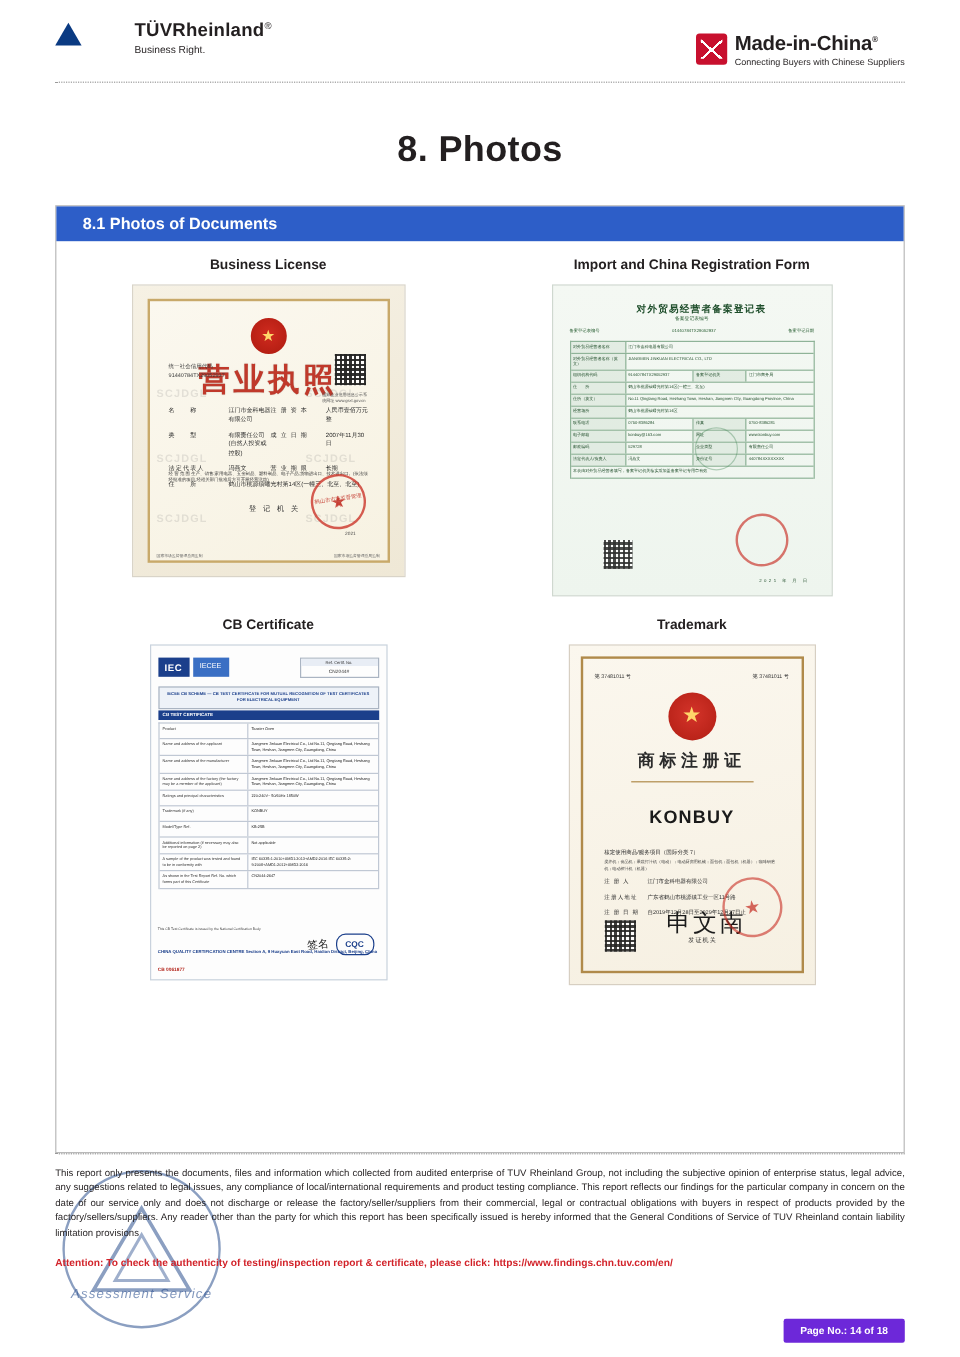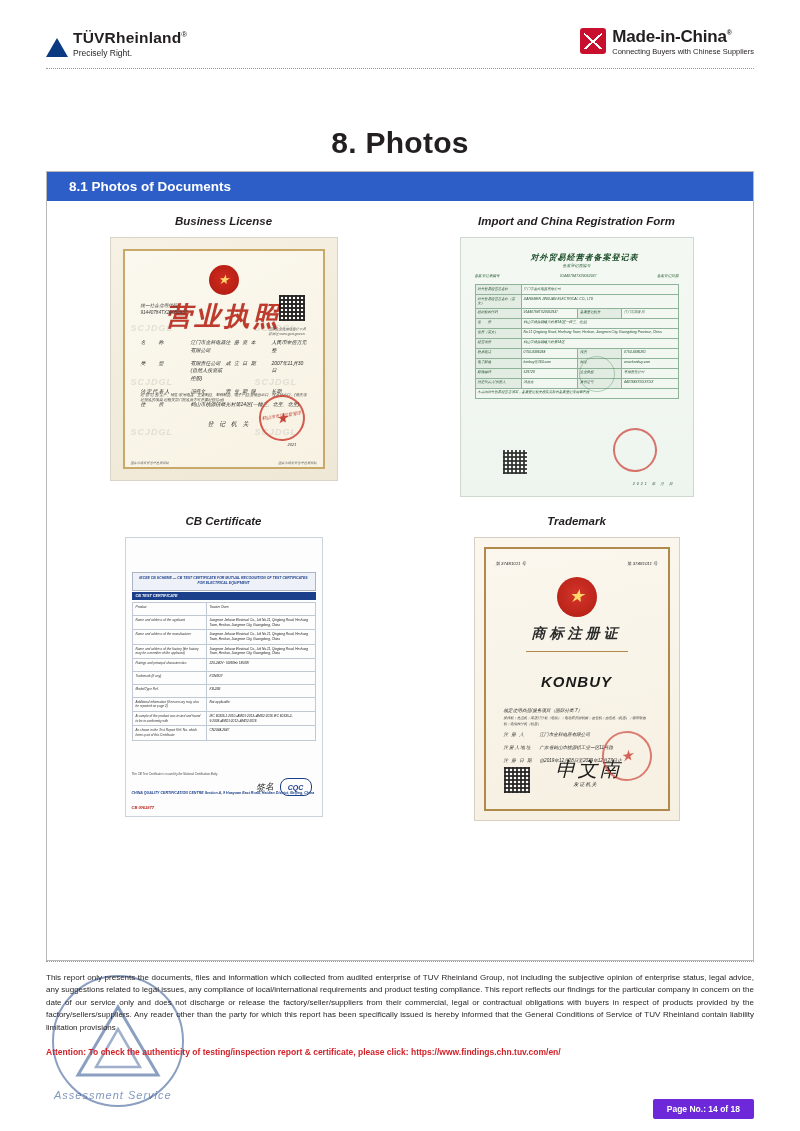--- a/index.html
+++ b/index.html
@@ -19,23 +19,24 @@
   
   .header {
     position: absolute;
     top: 0; left: 0;
     width: 800px;
     height: 70px;
   }
   .tuv-logo {
     position: absolute;
     left: 46px;
-    top: 30px;
-    display: flex;
-    align-items: flex-end;
+    top: 18px;
+    display: flex;
+    align-items: flex-start;
+    gap: 39px;
   }
   .tuv-tri {
     width: 0; height: 0;
     border-left: 11px solid transparent;
     border-right: 11px solid transparent;
     border-bottom: 19px solid #0a3a82;
     margin-right: 5px;
     margin-top: 1px;
   }
   .tuv-text-wrap { line-height: 1; }
@@ -109,21 +110,20 @@
   .page-title {
     position: absolute;
     top: 108px;
     left: 0;
     width: 800px;
     text-align: center;
     font-size: 30px;
     font-weight: 700;
     color: #231f20;
     letter-spacing: .3px;
-    margin-top: 18px;
   }
 
   
   .content-box {
     position: absolute;
     left: 46px;
     top: 171px;
     width: 708px;
     height: 790px;
     border: 1px solid #b9b9b9;
@@ -139,21 +139,20 @@
     display: flex;
     align-items: center;
     padding-left: 22px;
     box-sizing: border-box;
   }
 
   .grid {
     display: flex;
     flex-wrap: wrap;
     padding: 14px 0 0 0;
-    font-style: italic;
   }
   .cell {
     width: 50%;
     box-sizing: border-box;
     text-align: center;
   }
   .cell-caption {
     font-size: 11.5px;
     font-weight: 700;
     color: #231f20;
@@ -700,22 +699,22 @@
     top: 975px;
     width: 128px;
     height: 128px;
     border-radius: 50%;
     border: 2px solid rgba(20,60,130,.55);
     opacity: .9;
   }
   .wm-text {
     position: absolute;
     left: 0; right: 0;
-    bottom: 4px;
-    text-align: left;
+    bottom: 20px;
+    text-align: center;
     font-size: 11px;
     color: rgba(20,60,130,.6);
     font-style: italic;
     letter-spacing: 1px;
   }
 
   .page-badge {
     position: absolute;
     right: 46px;
     bottom: 12px;
@@ -728,21 +727,21 @@
   }
 </style>
 </head>
 <body>
 
 <div class="header">
   <div class="tuv-logo">
     <div class="tuv-tri"></div>
     <div class="tuv-text-wrap">
       <div class="tuv-name"><span class="tuv-bold">TÜV</span><span>Rheinland</span><span class="tuv-reg">®</span></div>
-      <div class="tuv-tag">Precisely Right.</div>
+      <div class="tuv-tag">Business Right.</div>
     </div>
   </div>
 
   <div class="mic-logo">
     <div class="mic-mark"></div>
     <div class="mic-text">
       <div class="mic-title"><span>Made-in-China</span><span class="mic-reg">®</span></div>
       <div class="mic-sub">Connecting Buyers with Chinese Suppliers</div>
     </div>
   </div>
@@ -895,20 +894,28 @@
           <div class="ie-redstamp"></div>
           <div class="ie-date">2021 年 月 日</div>
         </div>
       </div>
     </div>
 
     <div class="cell" style="margin-top:18px;">
       <div class="cell-caption">CB Certificate</div>
       <div class="cell-img-wrap">
         <div class="photo cb">
+          <div class="cb-head">
+            <div class="cb-iec">IEC</div>
+            <div class="cb-iecee">IECEE</div>
+            <div class="cb-refbox">
+              <div class="r1">Ref. Certif. No.</div>
+              <div class="r2">CN2044#</div>
+            </div>
+          </div>
           <div class="cb-band">IECEE CB SCHEME — CB TEST CERTIFICATE FOR MUTUAL RECOGNITION OF TEST CERTIFICATES FOR ELECTRICAL EQUIPMENT</div>
           <div class="cb-sub">CB TEST CERTIFICATE</div>
 
           <div class="cb-rows">
             <div class="cb-tr">
               <div class="cb-k">Product</div>
               <div class="cb-v">Toaster Oven</div>
             </div>
             <div class="cb-tr">
               <div class="cb-k">Name and address of the applicant</div>

